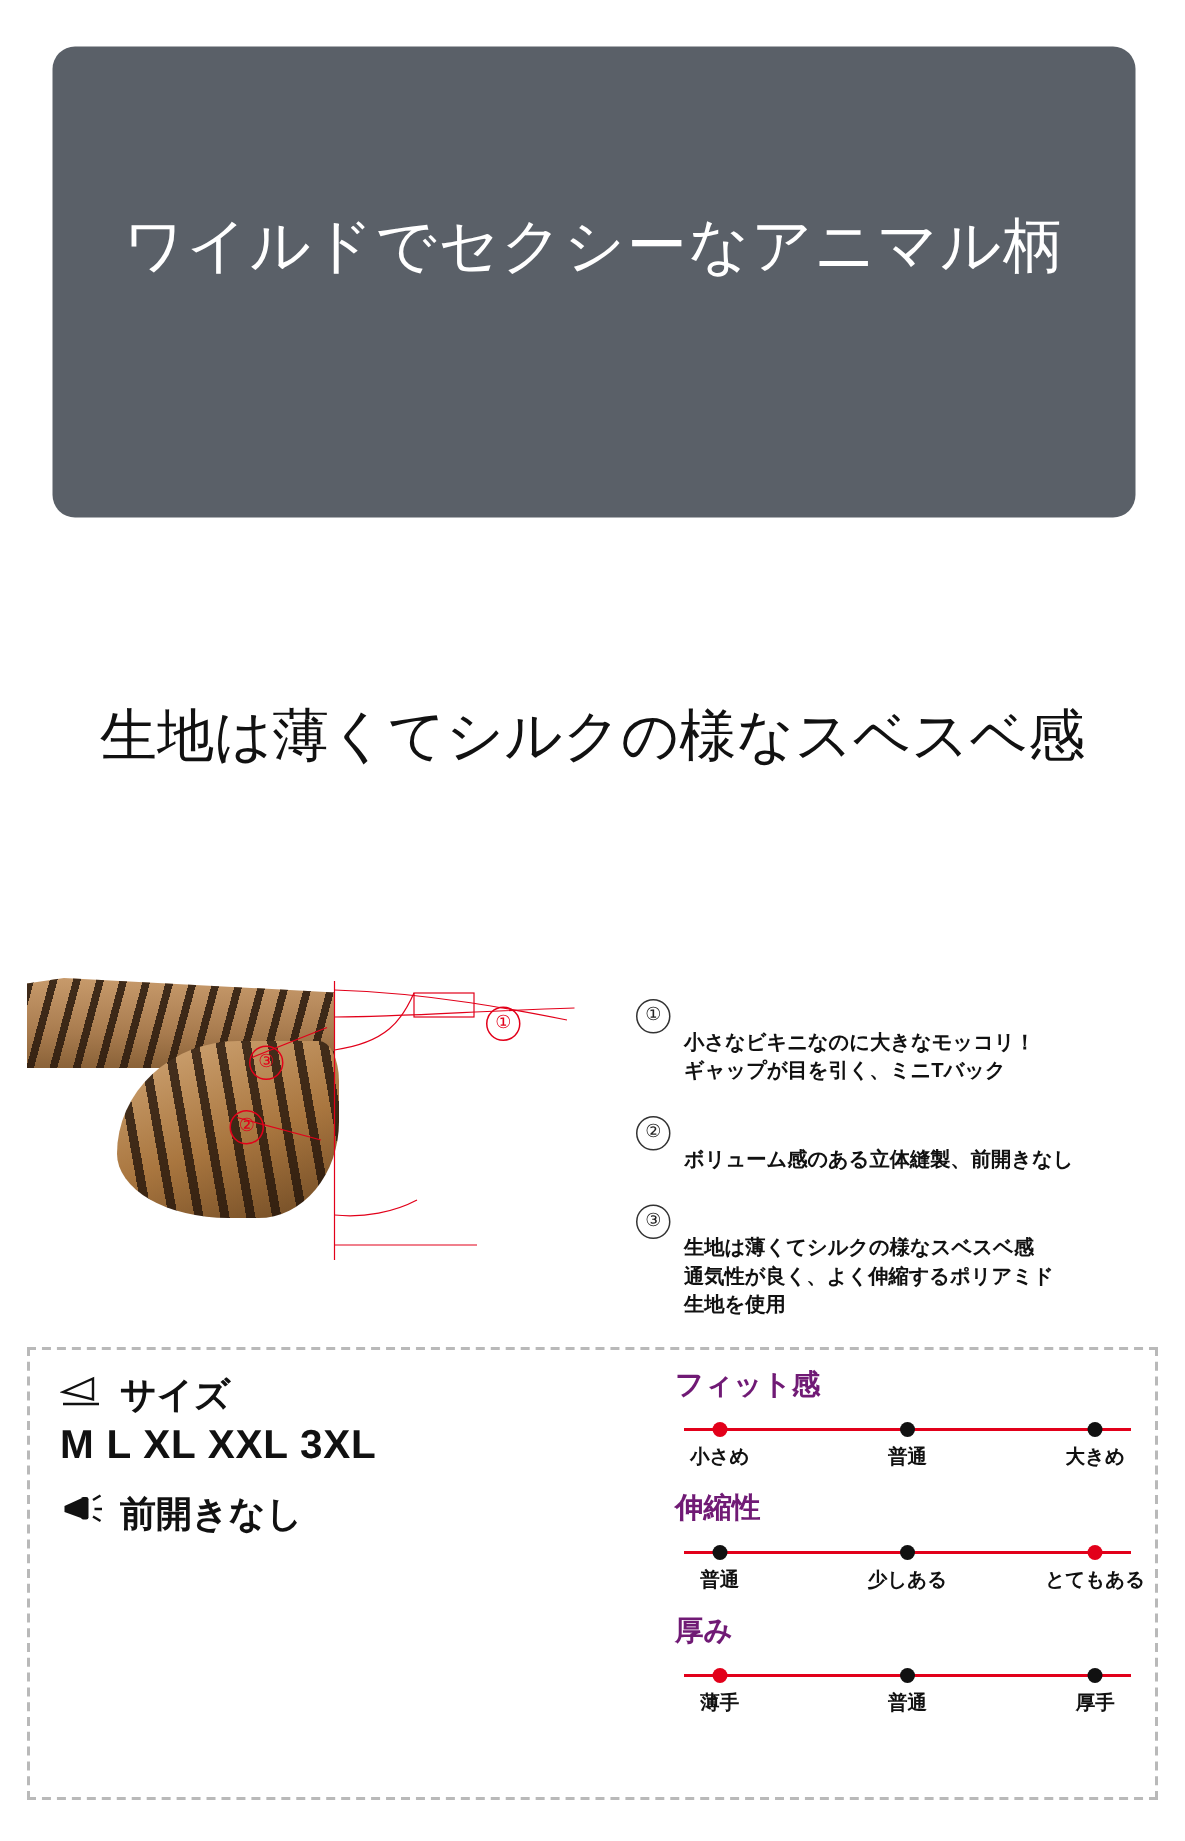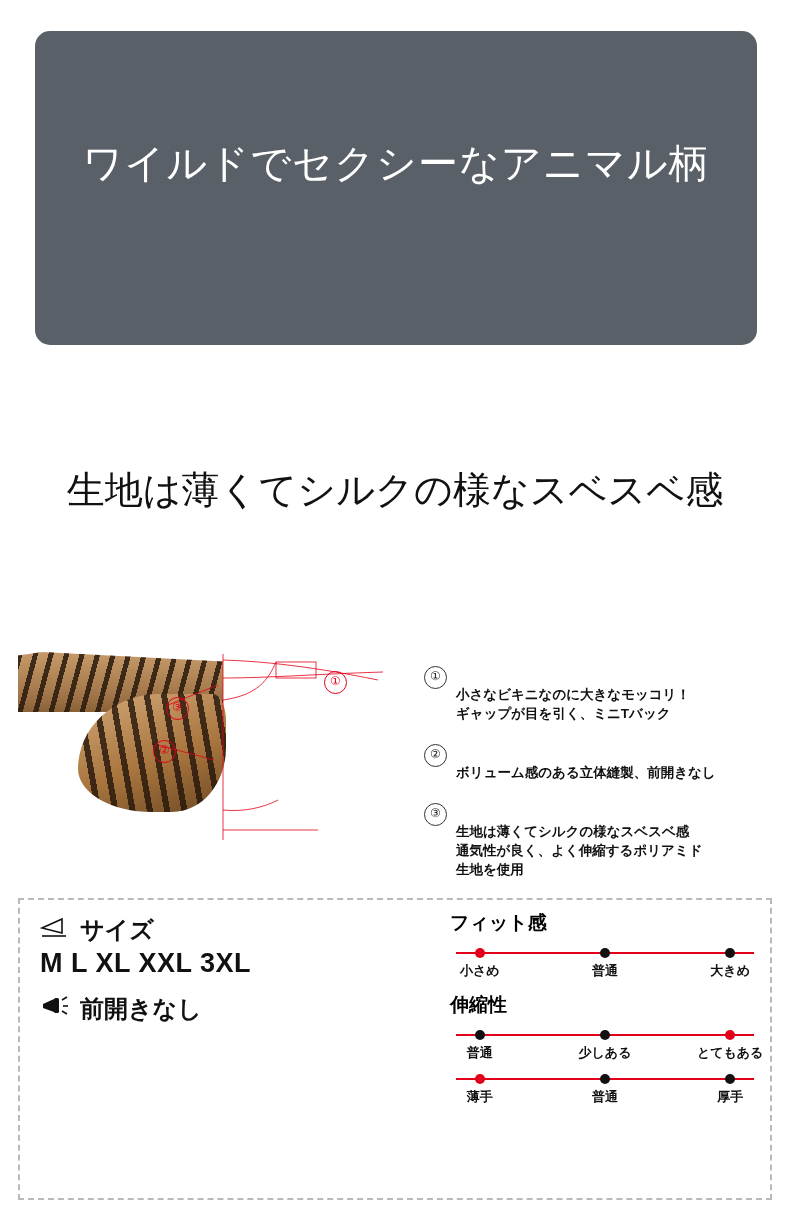--- a/index.html
+++ b/index.html
@@ -196,21 +196,21 @@
   .scales {
     position: absolute;
     left: 430px;
     top: 10px;
     width: 310px;
   }
   .scale-block { margin-bottom: 10px; }
   .scale-title {
     font-size: 19px;
     font-weight: bold;
-    color: #000000;
+    color: #701a75;
     margin-bottom: 12px;
   }
   .scale-line {
     position: relative;
     height: 10px;
     margin: 0 6px 4px 6px;
   }
   .scale-line .bar {
     position: absolute;
     left: 0;
@@ -361,20 +361,21 @@
         <div class="dot active" style="left:92%"></div>
       </div>
       <div class="scale-labels">
         <span style="left:8%">普通</span>
         <span style="left:50%">少しある</span>
         <span style="left:92%">とてもある</span>
       </div>
     </div>
 
     <div class="scale-block">
+      <div class="scale-title">厚み</div>
       <div class="scale-line">
         <div class="bar"></div>
         <div class="dot active" style="left:8%"></div>
         <div class="dot" style="left:50%"></div>
         <div class="dot" style="left:92%"></div>
       </div>
       <div class="scale-labels">
         <span style="left:8%">薄手</span>
         <span style="left:50%">普通</span>
         <span style="left:92%">厚手</span>

